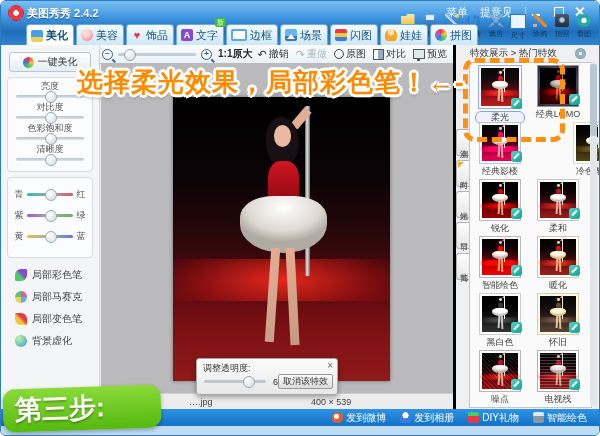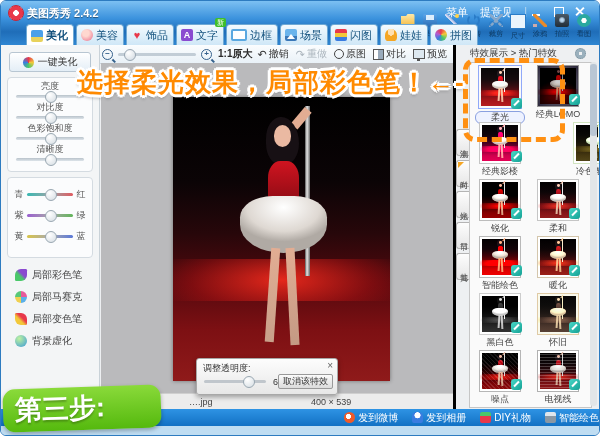--- a/index.html
+++ b/index.html
@@ -187,21 +187,21 @@
     border:1px solid #b4b4b4;border-right:none;border-radius:3px 0 0 3px;box-sizing:border-box;
     writing-mode:vertical-rl;text-orientation:upright;font-size:8px;color:#555;text-align:center;
     line-height:11px;cursor:pointer;position:relative;}
   .stab.marked::before{content:'';position:absolute;left:1px;top:1px;border:3px solid transparent;
     border-top-color:#f5a623;border-left-color:#f5a623;}
   .fx-scroll{position:absolute;right:3px;top:17px;width:7px;height:344px;background:#e3e6e8;border-radius:3px;}
   .fx-scroll .sthumb2{position:absolute;left:0;top:2px;width:7px;height:72px;background:#b9c6d4;border-radius:3px;}
   
   .statusbar{position:absolute;left:0;top:408px;width:598px;height:17px;
     background:linear-gradient(180deg,#2e93e4,#1271c4);display:flex;align-items:center;
-    justify-content:flex-end;gap:14px;box-sizing:border-box;}
+    justify-content:flex-end;gap:14px;padding-right:12px;box-sizing:border-box;}
   .sb-item{display:flex;align-items:center;gap:3px;color:#fff;font-size:10px;cursor:pointer;}
   .sbicon{width:11px;height:11px;border-radius:50%;}
   .sb0{background:radial-gradient(circle at 40% 40%,#fff 0 25%,#f05a28 30%);}
   .sb1{background:radial-gradient(circle at 50% 30%,#fff 0 30%,#3a7ce0 35%);border-radius:40% 40% 20% 20%;}
   .sb2{background:linear-gradient(180deg,#4ac86a 0 35%,#e8384a 35%);border-radius:2px;}
   .sb3{background:linear-gradient(180deg,#dfe6ec 0 40%,#8a98a4 40%);border-radius:2px;}
   .framebottom{position:absolute;left:0;top:425px;width:598px;height:9px;background:#bfddf2;}
 </style>
 </head>
 <body>

